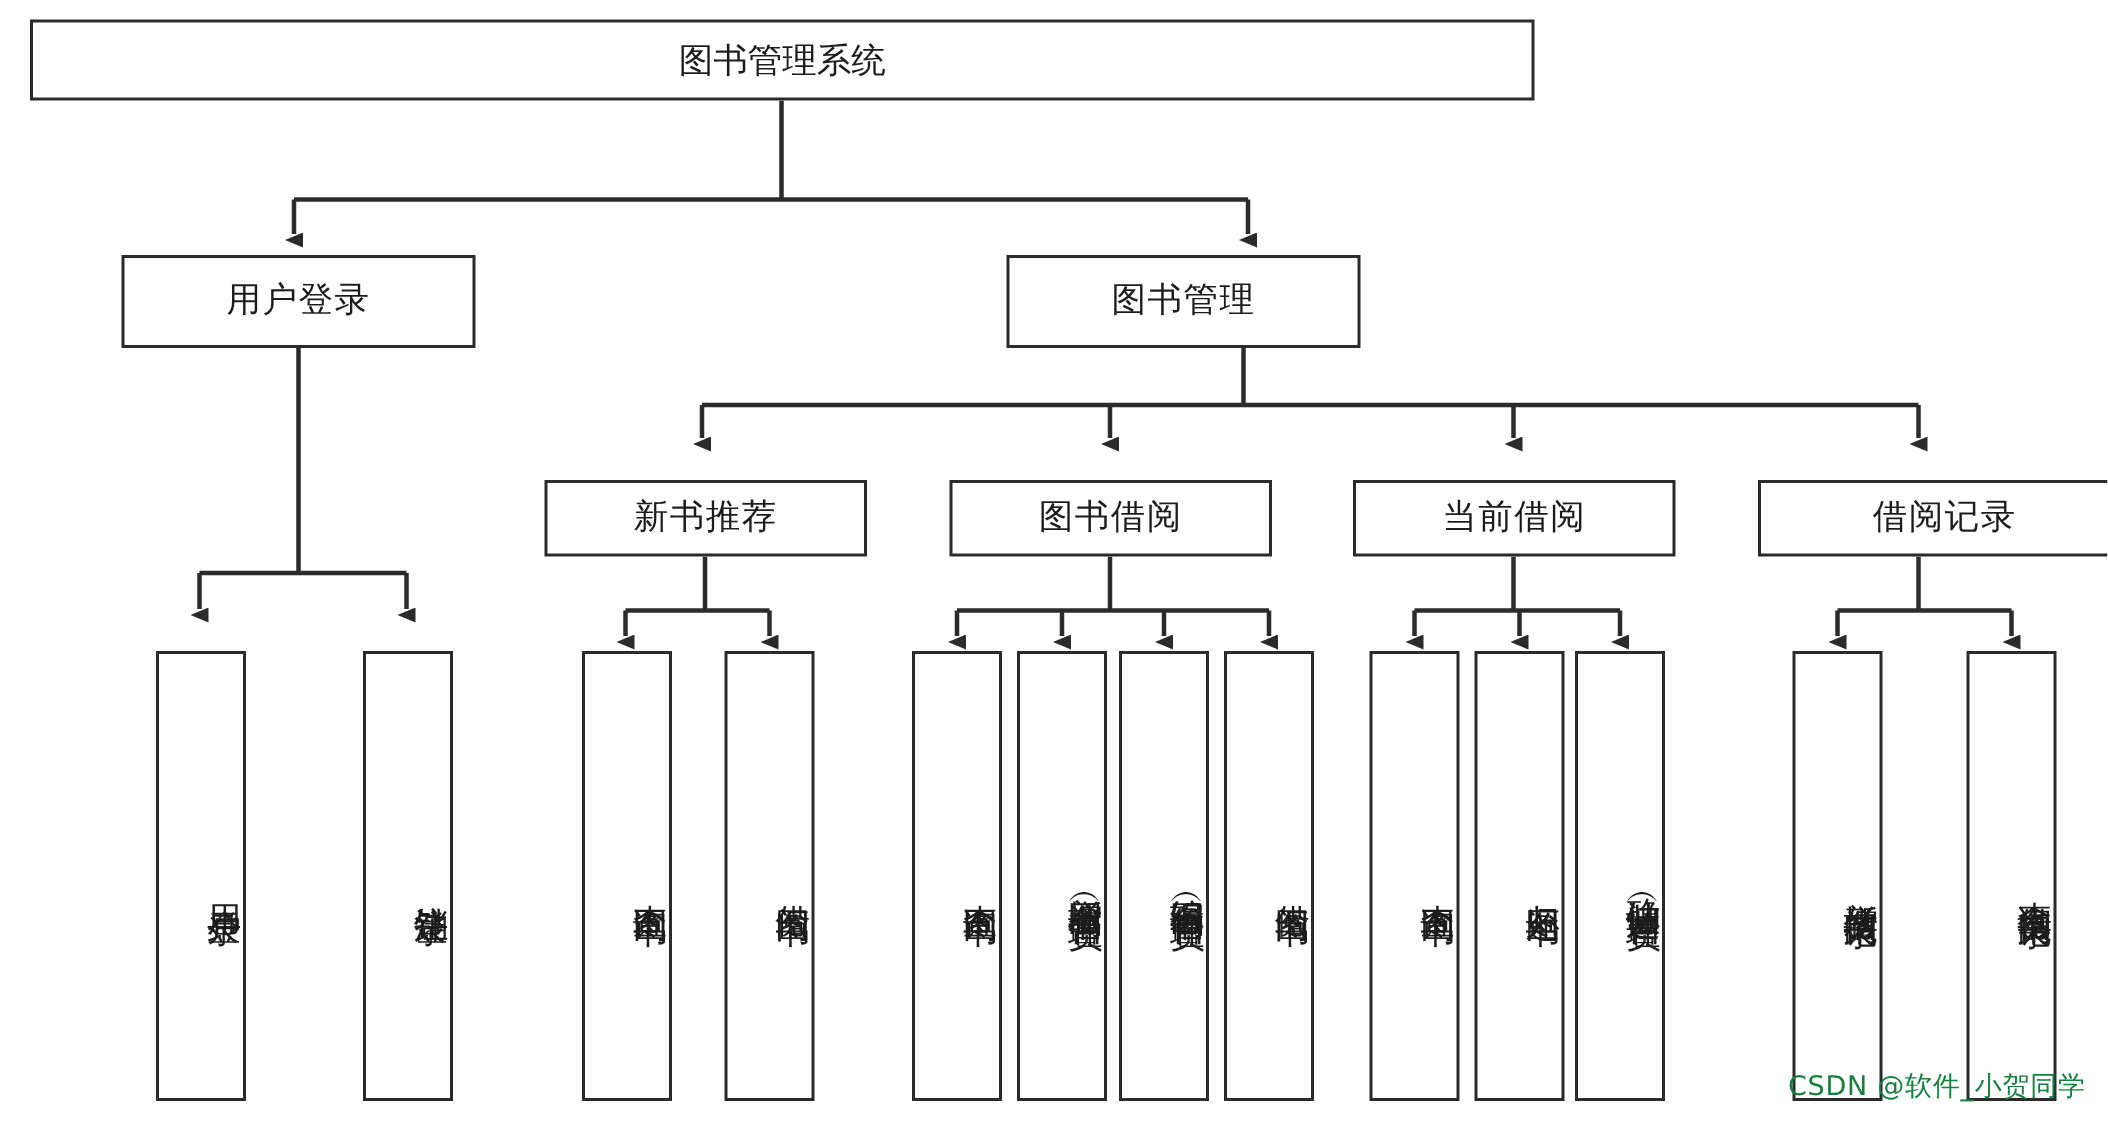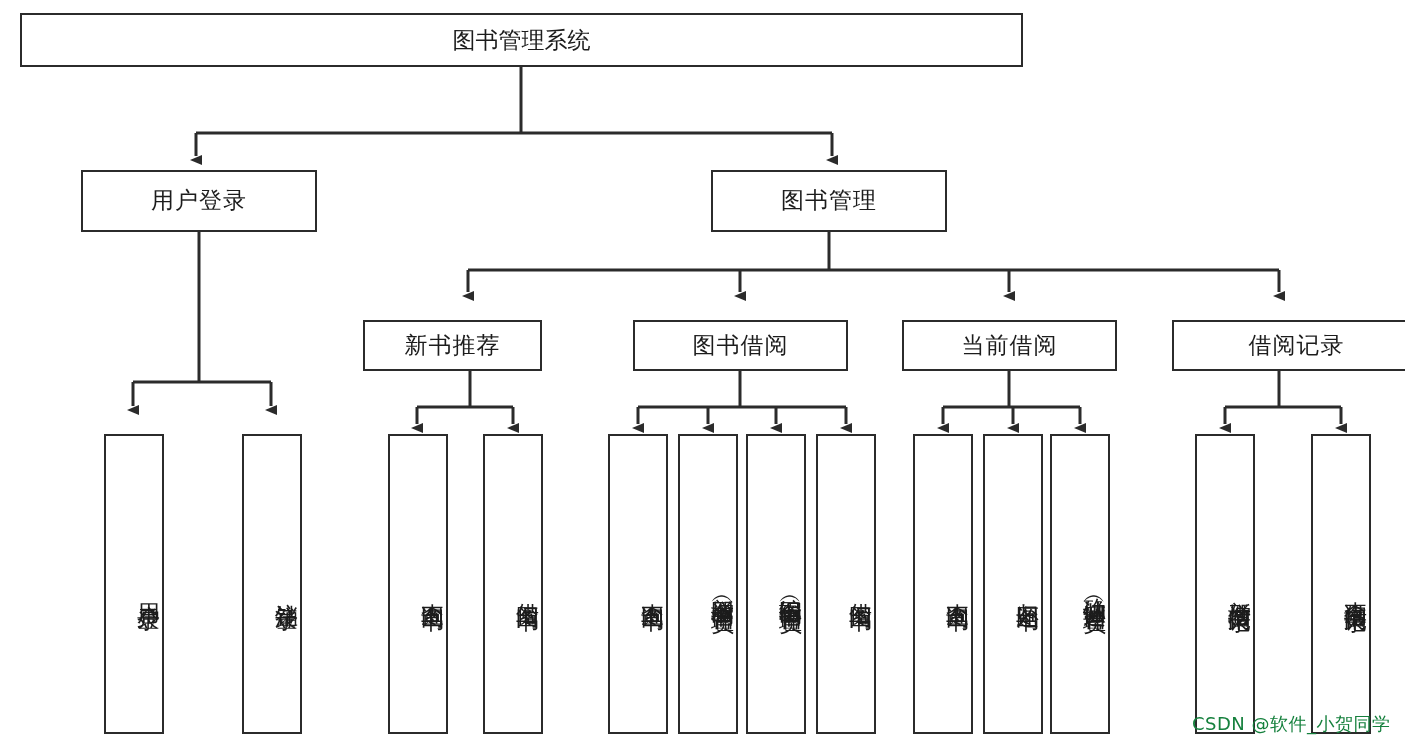--- a/index.html
+++ b/index.html
@@ -122,25 +122,25 @@
     </g>
   </svg>
 
   <div class="node root" style="left:20px; top:13px; width:1003px; height:54px;">
     <span class="label">图书管理系统</span>
   </div>
 
   <div class="node horiz" style="left:81px; top:170px; width:236px; height:62px;">
     <span class="label">用户登录</span>
   </div>
-  <div class="node horiz" style="left:711px; top:170px; width:236px; height:62px;text-align:right;">
+  <div class="node horiz" style="left:671px; top:170px; width:236px; height:62px;text-align:right;">
     <span class="label">图书管理</span>
   </div>
 
-  <div class="node horiz" style="left:363px; top:320px; width:179px; height:51px;">
+  <div class="node horiz" style="left:363px; top:320px; width:215px; height:51px;">
     <span class="label">新书推荐</span>
   </div>
   <div class="node horiz" style="left:633px; top:320px; width:215px; height:51px;text-align:right;">
     <span class="label">图书借阅</span>
   </div>
   <div class="node horiz" style="left:902px; top:320px; width:215px; height:51px;">
     <span class="label">当前借阅</span>
   </div>
   <div class="node horiz" style="left:1172px; top:320px; width:249px; height:51px;">
     <span class="label">借阅记录</span>

